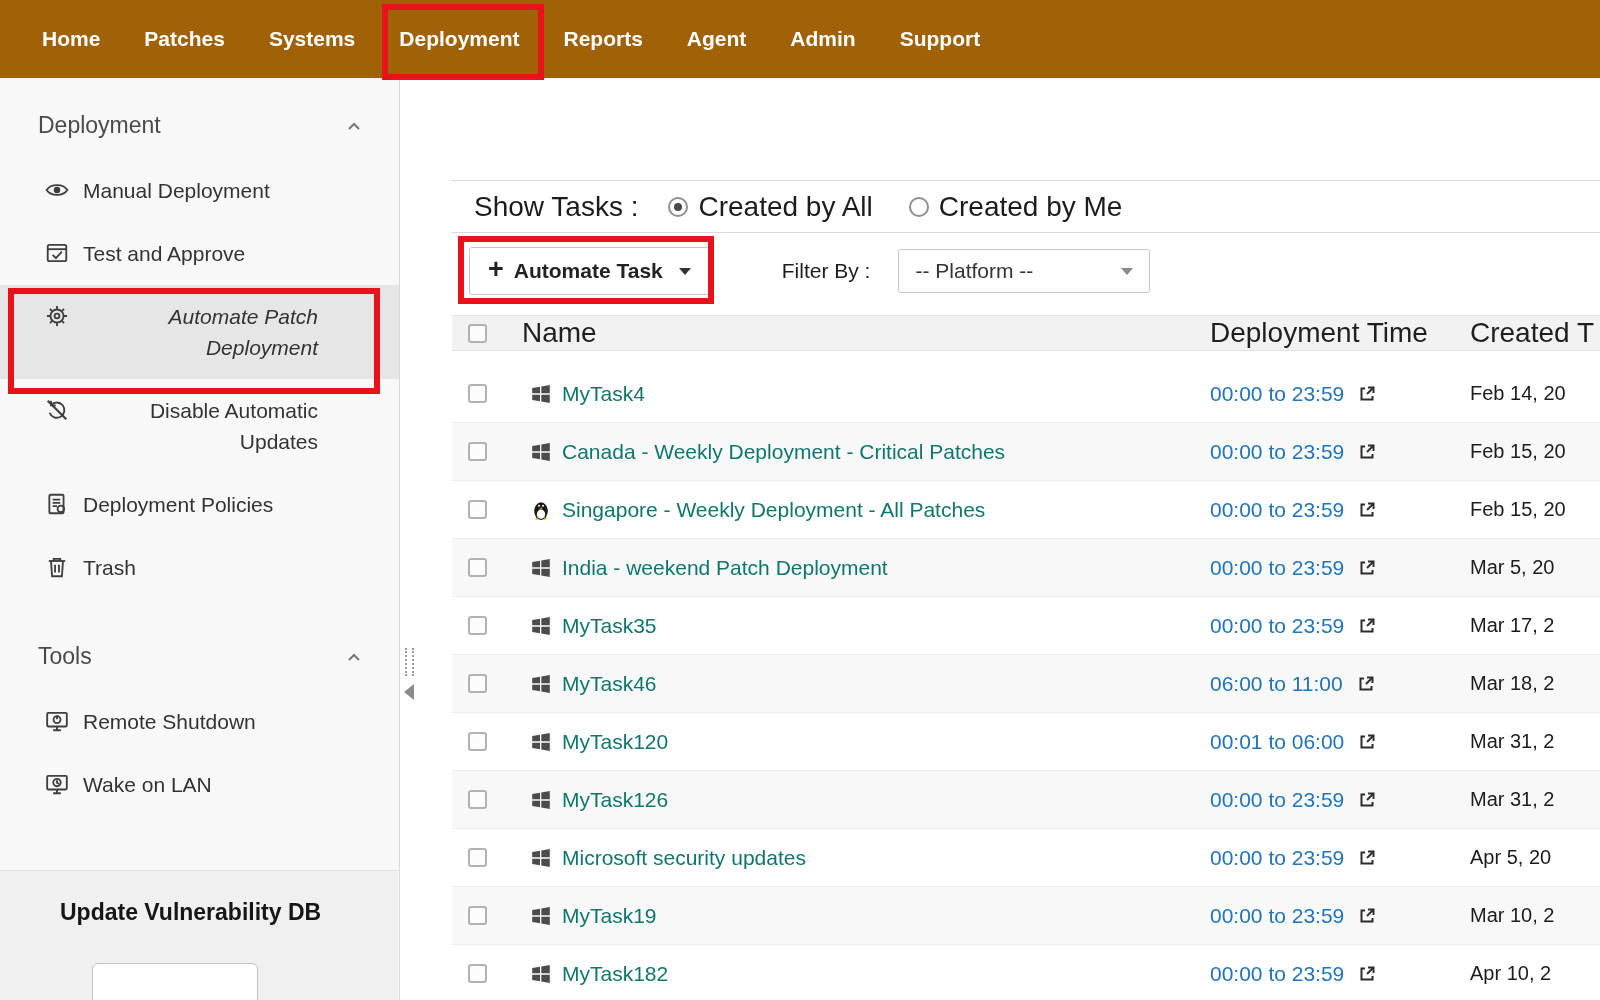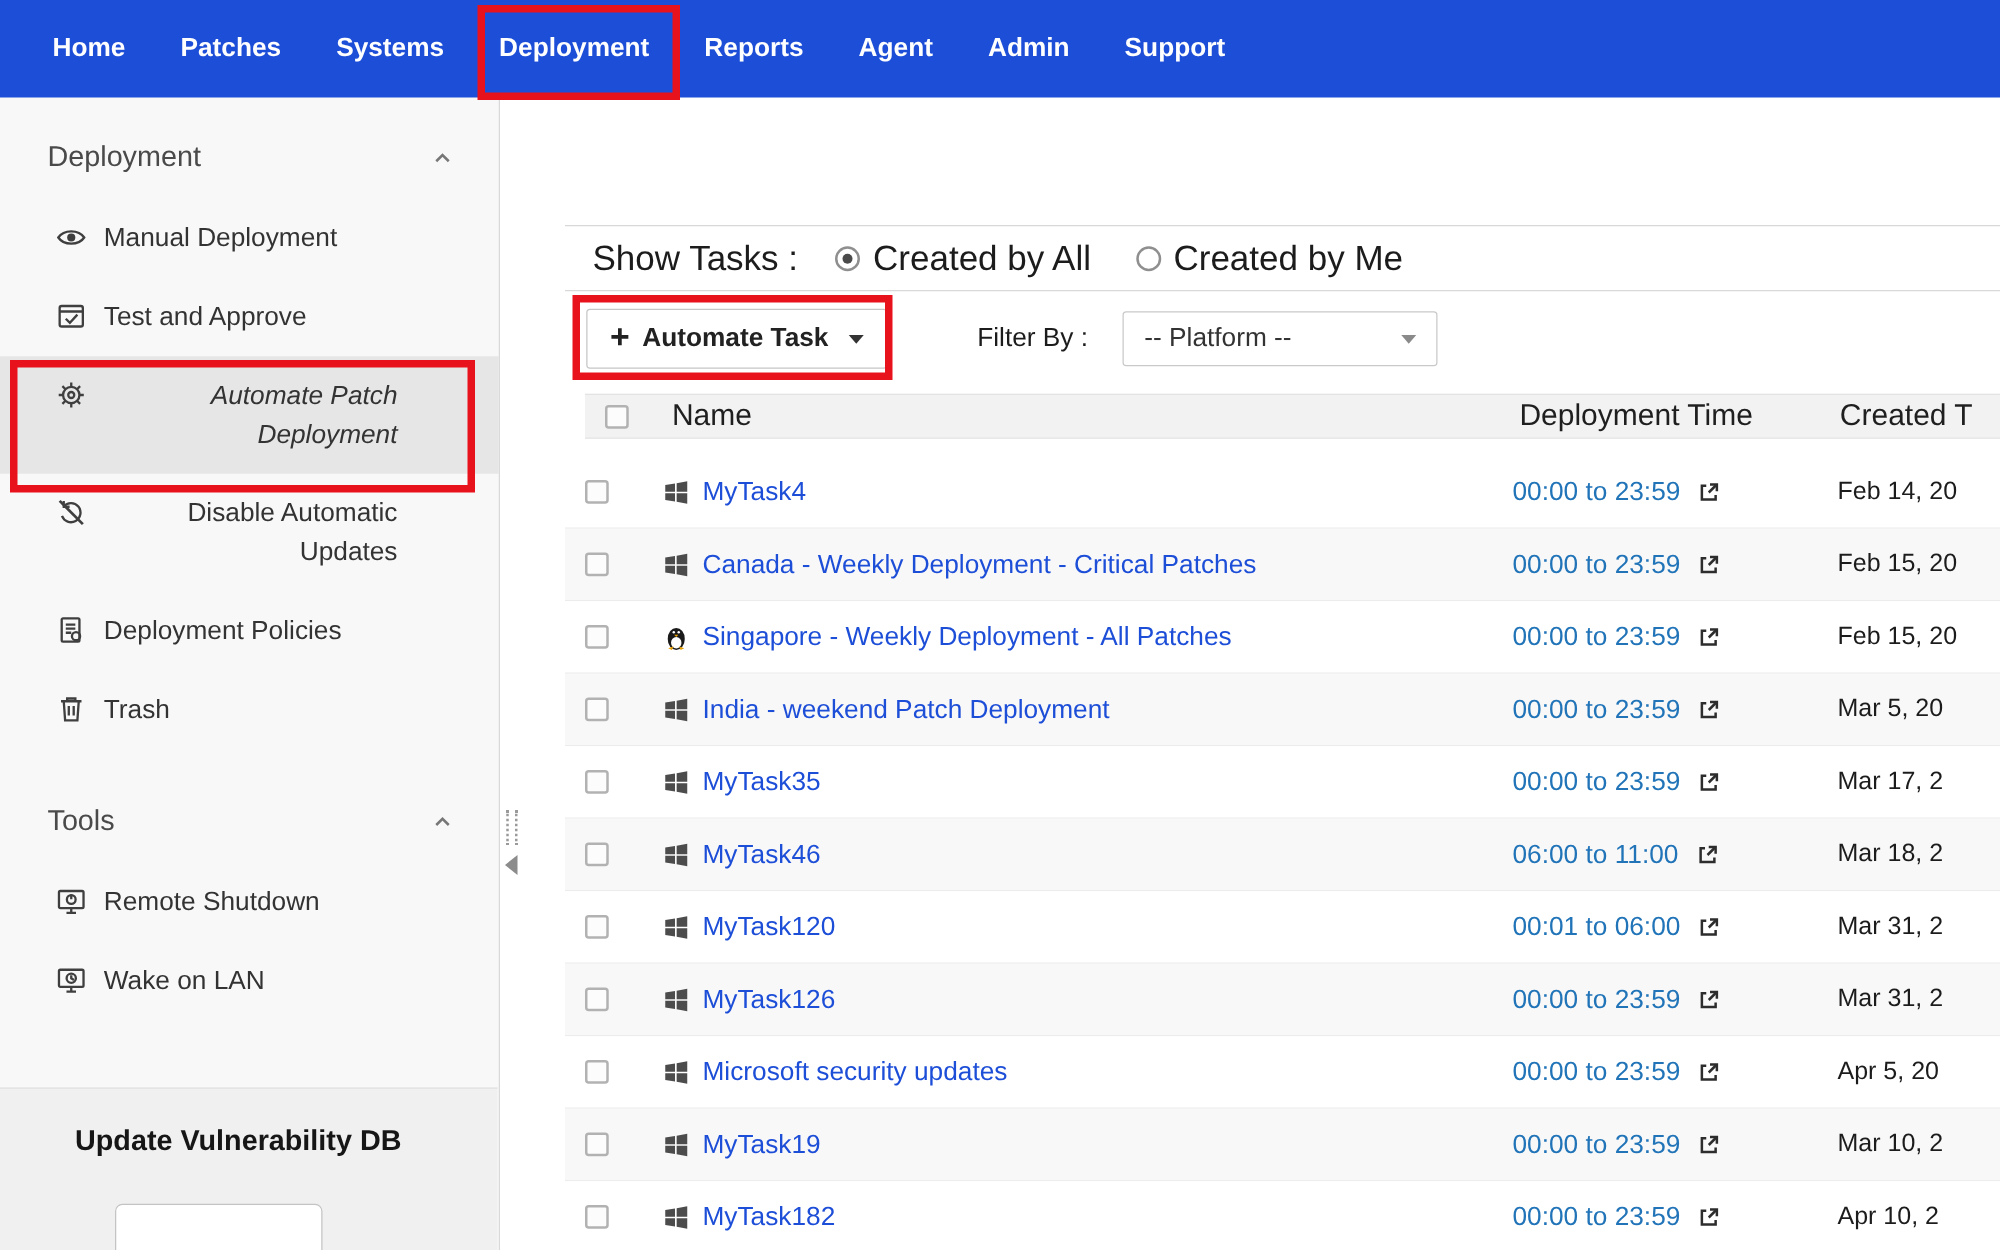--- a/index.html
+++ b/index.html
@@ -1,21 +1,21 @@
 <!DOCTYPE html>
 <html><head>
 <meta charset="utf-8">
 <style>
   * { margin:0; padding:0; box-sizing:border-box; }
   html,body { width:1600px; height:1000px; overflow:hidden; background:#fff;
     font-family:"Liberation Sans", sans-serif; }
   body { position:relative; }
 
   
-  .topnav { position:absolute; top:0; left:0; right:0; height:78px; background:#1d4ed8;
+  .topnav { position:absolute; top:0; left:0; right:0; height:78px; background:#a16207;
     display:flex; align-items:center; padding-left:42px; z-index:5; }
   .nav-item { color:#fff; font-size:21px; font-weight:600; margin-right:44px;
     cursor:pointer; white-space:nowrap; }
 
   
   .sidebar { position:absolute; top:78px; left:0; bottom:0; width:400px; background:#f8f8f8;
     border-right:1px solid #d9d9d9; }
   .side-header { display:flex; align-items:center; justify-content:space-between;
     padding:34px 38px 6px 38px; font-size:23px; color:#4a4a4a; cursor:pointer; }
   .side-header.tools { padding-top:44px; }
@@ -68,36 +68,36 @@
     background:#fff; }
   .platform-value { font-size:21px; color:#333; }
   .platform-select .caret-down { margin-left:auto; border-top-color:#8a8a8a; }
 
   
   .col-check { width:50px; padding-left:16px; display:flex; align-items:center; }
   .col-name { width:708px; display:flex; align-items:center; gap:10px; }
   .col-time { width:260px; display:flex; align-items:center; gap:14px; }
   .col-created { width:130px; white-space:nowrap; overflow:visible; }
 
-  .table-header { position:absolute; top:237px; left:67px; right:0; height:36px;
+  .table-header { position:absolute; top:237px; left:51px; right:0; height:36px;
     background:#f2f2f2; border-top:1px solid #e3e3e3; border-bottom:1px solid #e3e3e3;
-    display:flex; align-items:center; font-size:24px; color:#1f1f1f; }
+    display:flex; align-items:center; font-size:28px; color:#1f1f1f; }
   .table-header .h-name { margin-left:20px; }
 
   .rows { position:absolute; top:287px; left:51px; right:0; bottom:-60px; overflow:hidden; }
   .trow { height:58px; display:flex; align-items:center; border-bottom:1px solid #ececec;
     background:#fff; }
   .trow:nth-child(even) { background:#f8f8f8; }
   .cb { width:19px; height:19px; border:2px solid #b2b2b2; border-radius:3px;
     background:#fcfcfc; cursor:pointer; }
   .os-icon { width:22px; height:22px; margin-left:28px; flex:0 0 22px; }
   .os-icon svg { display:none; width:22px; height:22px; }
   .os-icon[data-os="windows"] svg.win { display:block; }
   .os-icon[data-os="linux"] svg.lin { display:block; }
-  .task-link { font-size:21px; color:#1d4ed8; cursor:pointer; white-space:nowrap; }
+  .task-link { font-size:21px; color:#0f766e; cursor:pointer; white-space:nowrap; }
   .time-text { font-size:21px; color:#2174b8; white-space:nowrap; }
   .ext-icon { width:18px; height:18px; cursor:pointer; }
   .created-text { font-size:20px; color:#1c1c1c; }
 
   
   .ann { position:absolute; border:6px solid #e8121c; z-index:50; pointer-events:none; }
   .ann-nav { left:382px; top:4px; width:162px; height:76px; }
   .ann-side { left:8px; top:288px; width:372px; height:106px; }
   .ann-btn { left:458px; top:236px; width:256px; height:68px; }
 

